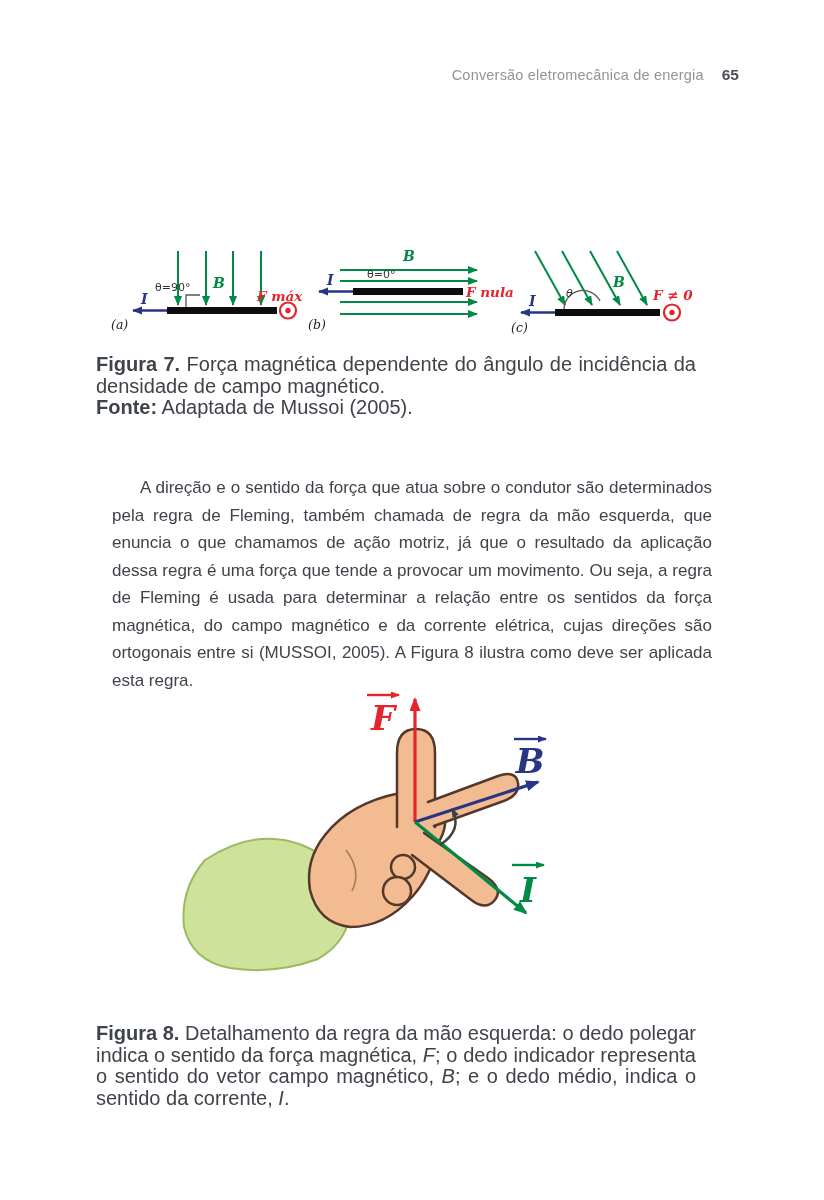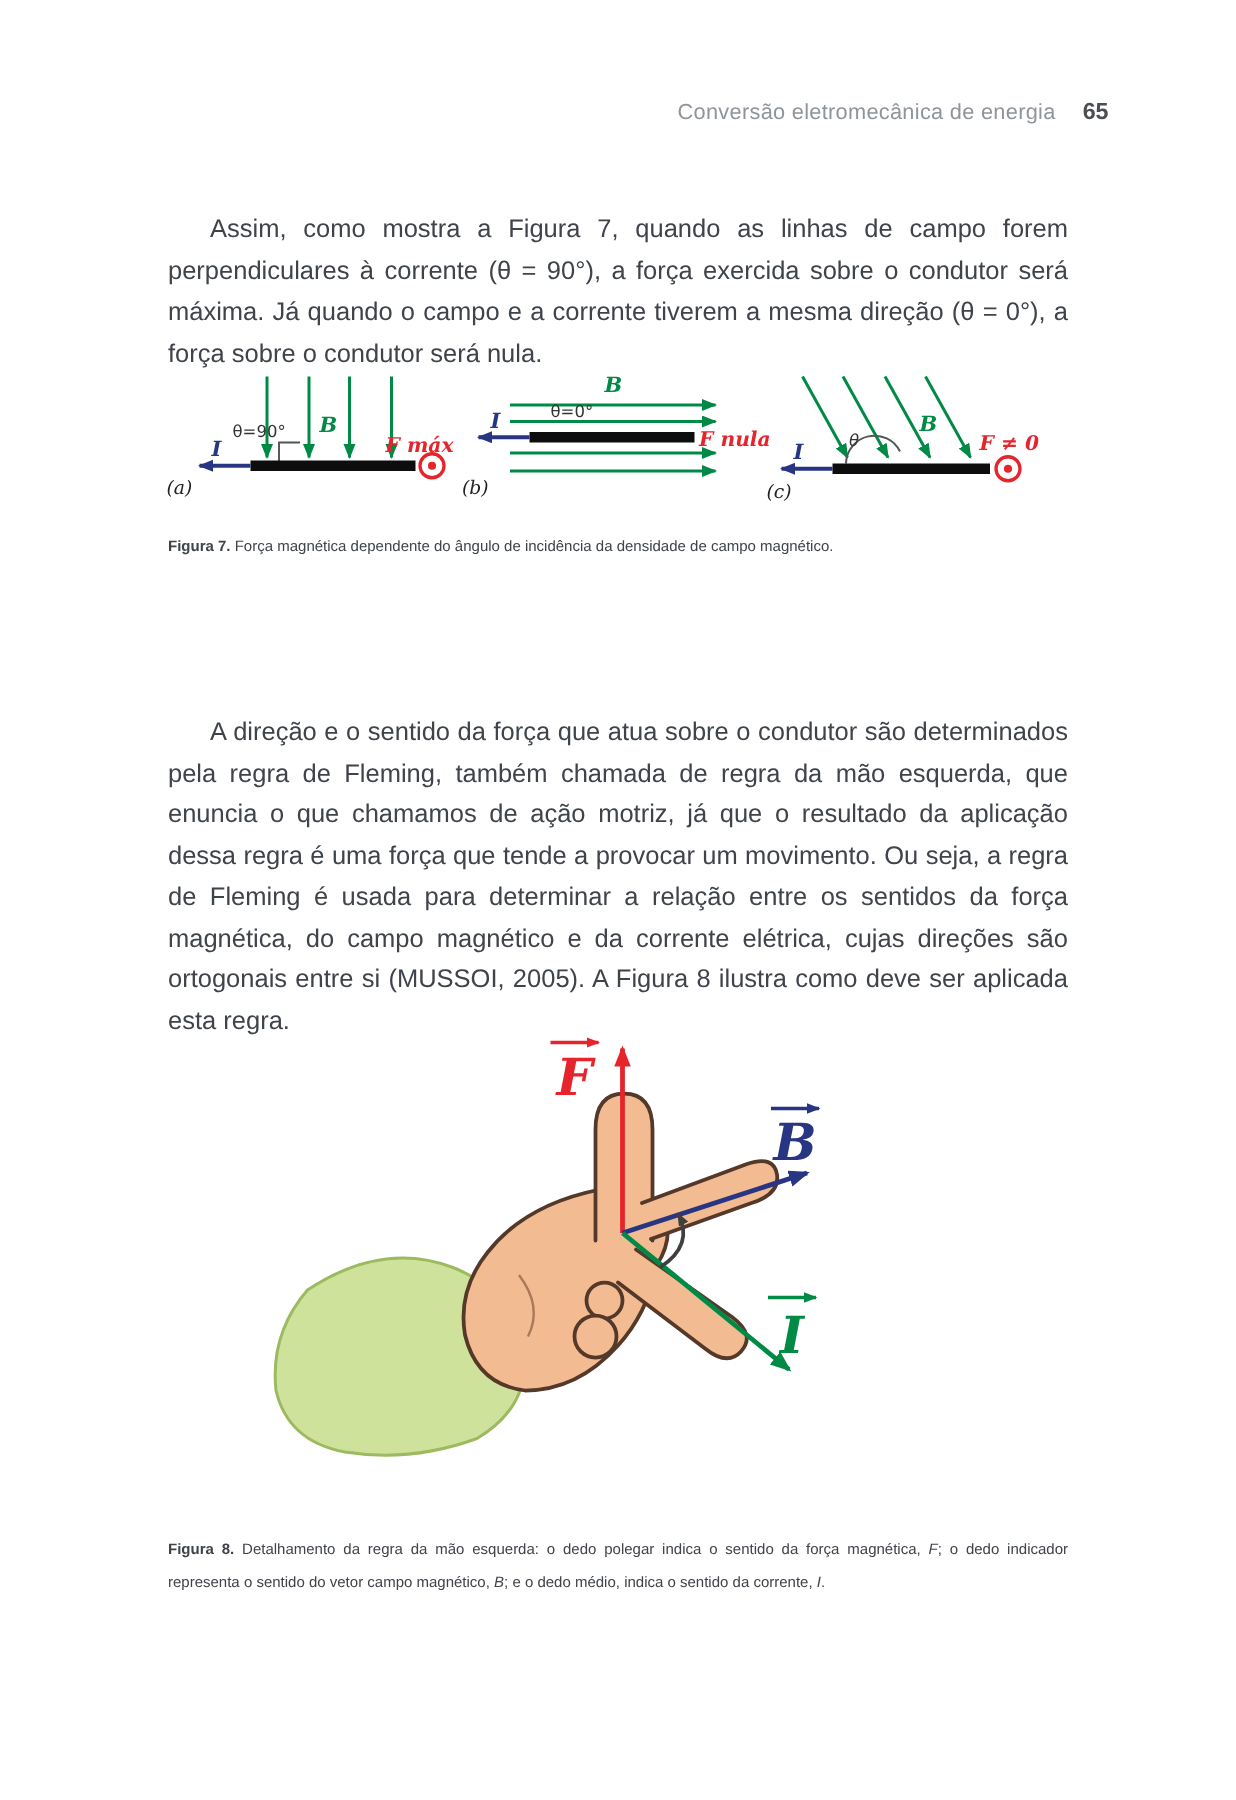--- a/index.html
+++ b/index.html
@@ -8,21 +8,21 @@
     font-family:"Liberation Sans","DejaVu Sans",sans-serif;color:var(--text-dark);
     overflow:hidden;margin:0 auto;padding-left:15px;
   }
   .page-header{position:absolute;top:66px;right:100px;display:flex;align-items:baseline;gap:18px;}
   .chapter-title{font-size:14.5px;color:var(--header-gray);letter-spacing:.2px;}
   .page-number{font-size:15.5px;font-weight:700;color:#4b4f54;}
   .bodytext{position:absolute;left:112px;width:600px;font-size:17px;line-height:27.5px;
     text-align:justify;text-indent:28px;color:var(--text-dark);}
   .p1{top:122px;}
   .p2{top:457px;}
-  .caption{position:absolute;left:112px;width:600px;font-size:10px;line-height:21.5px;
+  .caption{position:absolute;left:96px;width:600px;font-size:20px;line-height:21.5px;
     text-align:justify;color:var(--text-dark);}
   .cap7{top:354px;}
   .cap8{top:981px;margin-top:42px;}
   .caption p{margin:0;}
   .figwrap{position:absolute;}
   .fig7{top:243px;left:105px;width:615px;height:100px;}
   .fig8{top:675px;left:150px;width:460px;height:300px;}
   svg{display:block;overflow:visible;}
   
   .sg{stroke:var(--field-green);}  .fgn{fill:var(--field-green);}
@@ -39,21 +39,20 @@
 </head>
 <body>
 
 <div class="page">
 
   <div class="page-header">
     <span class="chapter-title">Conversão eletromecânica de energia</span>
     <span class="page-number">65</span>
   </div>
 
-  <p class="bodytext p1">Assim, como mostra a Figura 7, quando as linhas de campo forem perpendiculares à corrente (θ = 90°), a força exercida sobre o condutor será máxima. Já quando o campo e a corrente tiverem a mesma direção (θ = 0°), a força sobre o condutor será nula.</p>
 
   <div class="figwrap fig7">
     <svg width="615" height="100" viewBox="0 0 615 100">
       <defs>
         <marker id="mGs" markerUnits="userSpaceOnUse" markerWidth="11" markerHeight="9" refX="9" refY="4" orient="auto">
             <path d="M0,0 L10,4 L0,8 Z" class="fgn"></path>
           </marker>
         <marker id="mBs" markerUnits="userSpaceOnUse" markerWidth="11" markerHeight="9" refX="9" refY="4" orient="auto">
             <path d="M0,0 L10,4 L0,8 Z" class="fbl"></path>
           </marker>
@@ -104,20 +103,21 @@
         <text x="548" y="57" class="veclabel frd" font-size="13.5">F ≠ 0</text>
         <circle cx="567" cy="69.5" r="8" fill="#fff" class="sr" stroke-width="2.2"></circle>
         <circle cx="567" cy="69.5" r="2.7" class="frd"></circle>
         <text x="406" y="89" class="panelletter">(c)</text>
       </g>
     </svg>
   </div>
 
   <div class="caption cap7">
     <p><span style="font-weight: 700;">Figura 7.</span><span> Força magnética dependente do ângulo de incidência da densidade de campo magnético.</span></p>
+    <p><span style="font-weight: 700;">Fonte:</span><span> Adaptada de Mussoi (2005).</span></p>
   </div>
 
   <p class="bodytext p2">A direção e o sentido da força que atua sobre o condutor são determinados pela regra de Fleming, também chamada de regra da mão esquerda, que enuncia o que chamamos de ação motriz, já que o resultado da aplicação dessa regra é uma força que tende a provocar um movimento. Ou seja, a regra de Fleming é usada para determinar a relação entre os sentidos da força magnética, do campo magnético e da corrente elétrica, cujas direções são ortogonais entre si (MUSSOI, 2005). A Figura 8 ilustra como deve ser aplicada esta regra.</p>
 
   <div class="figwrap fig8">
     <svg width="460" height="300" viewBox="0 0 460 300">
       <defs>
         <marker id="mGl" markerUnits="userSpaceOnUse" markerWidth="16" markerHeight="13" refX="12" refY="5.5" orient="auto">
             <path d="M0,0 L14,5.5 L0,11 Z" class="fgn"></path>
           </marker>

